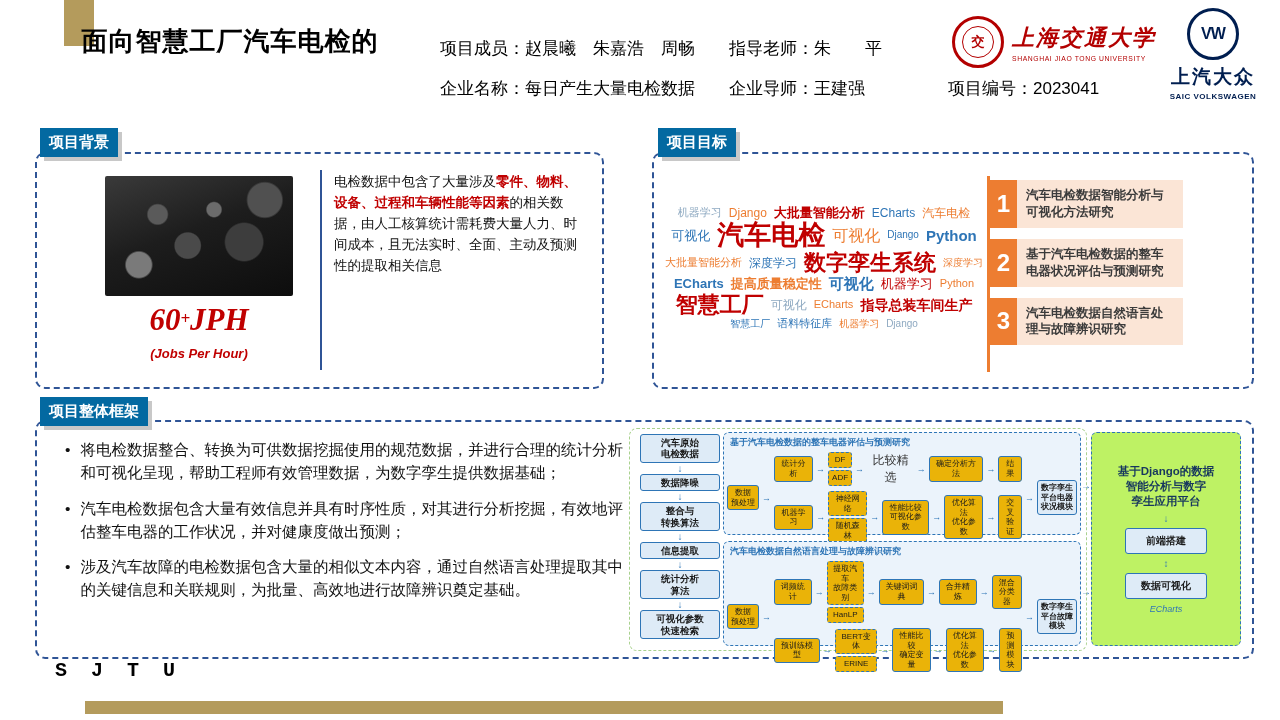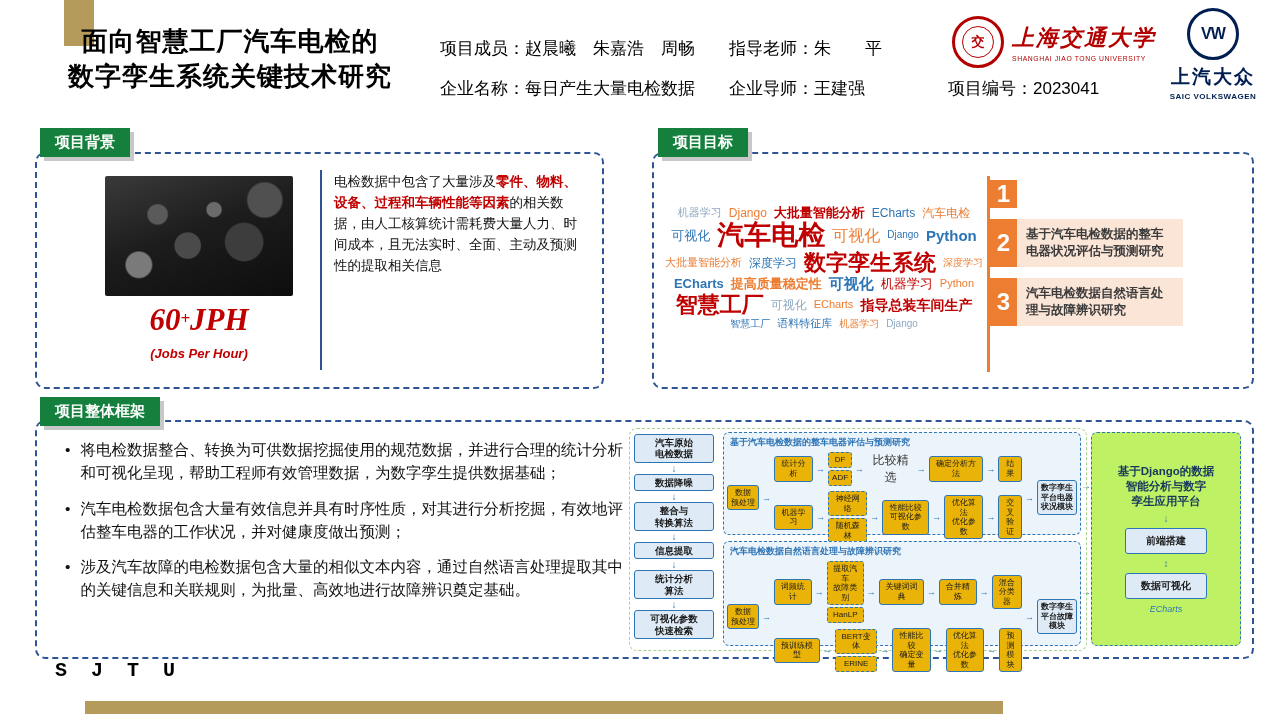--- a/index.html
+++ b/index.html
@@ -25,22 +25,22 @@
   .sjtu-sub{color:#B30000;font-size:6.8px;letter-spacing:.6px;margin-top:2px;}
 
   .vw-logo{left:1166px;top:8px;width:94px;display:flex;flex-direction:column;align-items:center;}
   .vw-circle{width:46px;height:46px;border:3px solid #001E50;border-radius:50%;
              display:flex;align-items:center;justify-content:center;
              color:#001E50;font-weight:800;font-size:16px;letter-spacing:-1px;}
   .vw-name{color:#001E50;font-weight:800;font-size:19px;margin-top:4px;letter-spacing:2px;}
   .vw-sub{color:#001E50;font-weight:bold;font-size:8px;letter-spacing:.5px;margin-top:2px;}
 
   
-  .sec-label{background:#15803d;color:#fff;font-weight:bold;font-size:15px;
-             padding:5px 15px;box-shadow:4px 4px 0 #c8c8c8;z-index:6;white-space:nowrap;}
+  .sec-label{background:#0369a1;color:#fff;font-weight:bold;font-size:15px;
+             padding:5px 9px;box-shadow:4px 4px 0 #c8c8c8;z-index:6;white-space:nowrap;}
   .panel{border:2.5px dashed #2F5496;border-radius:10px;background:#fff;}
   .panel-bg{left:35px;top:152px;width:565px;height:233px;}
   .panel-goals{left:652px;top:152px;width:598px;height:233px;}
   .panel-fw{left:35px;top:420px;width:1215px;height:235px;}
 
   
   .engine{left:68px;top:22px;width:188px;height:120px;border-radius:2px;
     background:
      radial-gradient(circle at 28% 32%, #5a5a5a 0 6%, transparent 7%),
      radial-gradient(circle at 58% 28%, #6b6b6b 0 5%, transparent 6%),
@@ -72,21 +72,21 @@
             display:flex;align-items:center;justify-content:center;}
   .goal-card{width:148px;background:#FBE5D6;color:#3b3b3b;font-weight:bold;font-size:12.5px;
              line-height:1.35;padding:7px 9px;display:flex;align-items:center;}
 
   
   .fw-bullets{left:28px;top:16px;width:562px;display:flex;flex-direction:column;gap:12px;}
   .fw-bullet{display:flex;gap:10px;font-size:15.5px;line-height:1.5;color:#111;}
 
   .flowchart{left:592px;top:6px;width:615px;height:222px;font-family:"Liberation Sans",sans-serif;}
   .fc-outer{left:0;top:0;width:456px;height:221px;border:1.5px dashed #A9D18E;border-radius:8px;}
-  .fc-left{left:4px;top:6px;width:82px;display:flex;flex-direction:column;align-items:center;gap:1px;}
+  .fc-left{left:10px;top:6px;width:82px;display:flex;flex-direction:column;align-items:center;gap:1px;}
   .fc-node{background:#eab308;border:1px solid #2E75B6;border-radius:3px;padding:2px 3px;
            font-size:8px;line-height:1.2;text-align:center;white-space:pre-line;color:#1a1a1a;}
   .fc-node.dashed{border-style:dashed;}
   .fc-lnode{width:72px;background:#DEEBF7;font-size:9.5px;font-weight:bold;}
   .fc-varrow{color:#2E75B6;font-size:10px;line-height:9px;text-align:center;}
   .fc-arrow{color:#2E75B6;font-size:9px;flex:0 0 auto;}
   .fc-panel{position:absolute;left:94px;width:358px;border:1px dashed #2E75B6;border-radius:6px;
             background:#EBF3FB;box-sizing:border-box;}
   .fc-top{top:4px;height:103px;}
   .fc-bottom{top:113px;height:105px;}
@@ -110,21 +110,20 @@
   .sjtu-footer{left:55px;top:659px;font-weight:800;font-size:20px;letter-spacing:6px;color:#000;font-family:Liberation Mono, monospace;}
   .gold-bar{left:85px;top:701px;width:918px;height:13px;background:#B49B5C;}
 </style>
 </head>
 <body>
 
 <div class="abs gold-tab"></div>
 
 <div class="abs title">
   <div>面向智慧工厂汽车电检的</div>
-  <div>数字孪生系统关键技术研究</div>
 </div>
 
 <div class="abs info-row" style="left:440px;top:37px;">
   <span class="info-gap">项目成员：赵晨曦　朱嘉浩　周畅</span><span>指导老师：朱　　平</span>
 </div>
 <div class="abs info-row" style="left:440px;top:77px;">
   <span class="info-gap">企业名称：每日产生大量电检数据</span><span>企业导师：王建强</span>
 </div>
 <div class="abs info-row" style="left:948px;top:77px;">项目编号：2023041</div>
 
@@ -187,20 +186,21 @@
       <span style="font-size: 14px; color: rgb(192, 0, 0); font-weight: bold;">指导总装车间生产</span>
       <span style="font-size: 10px; color: rgb(46, 117, 182);">智慧工厂</span>
       <span style="font-size: 11px; color: rgb(46, 117, 182);">语料特征库</span>
       <span style="font-size: 10px; color: rgb(237, 125, 49);">机器学习</span>
       <span style="font-size: 10px; color: rgb(142, 169, 193);">Django</span>
     </div>
   <div class="abs goal-line"></div>
   <div class="abs goal-list">
     <div class="goal-item">
       <div class="goal-num">1</div>
+      <div class="goal-card">汽车电检数据智能分析与可视化方法研究</div>
     </div>
     <div class="goal-item">
       <div class="goal-num">2</div>
       <div class="goal-card">基于汽车电检数据的整车电器状况评估与预测研究</div>
     </div>
     <div class="goal-item">
       <div class="goal-num">3</div>
       <div class="goal-card">汽车电检数据自然语言处理与故障辨识研究</div>
     </div>
   </div>

